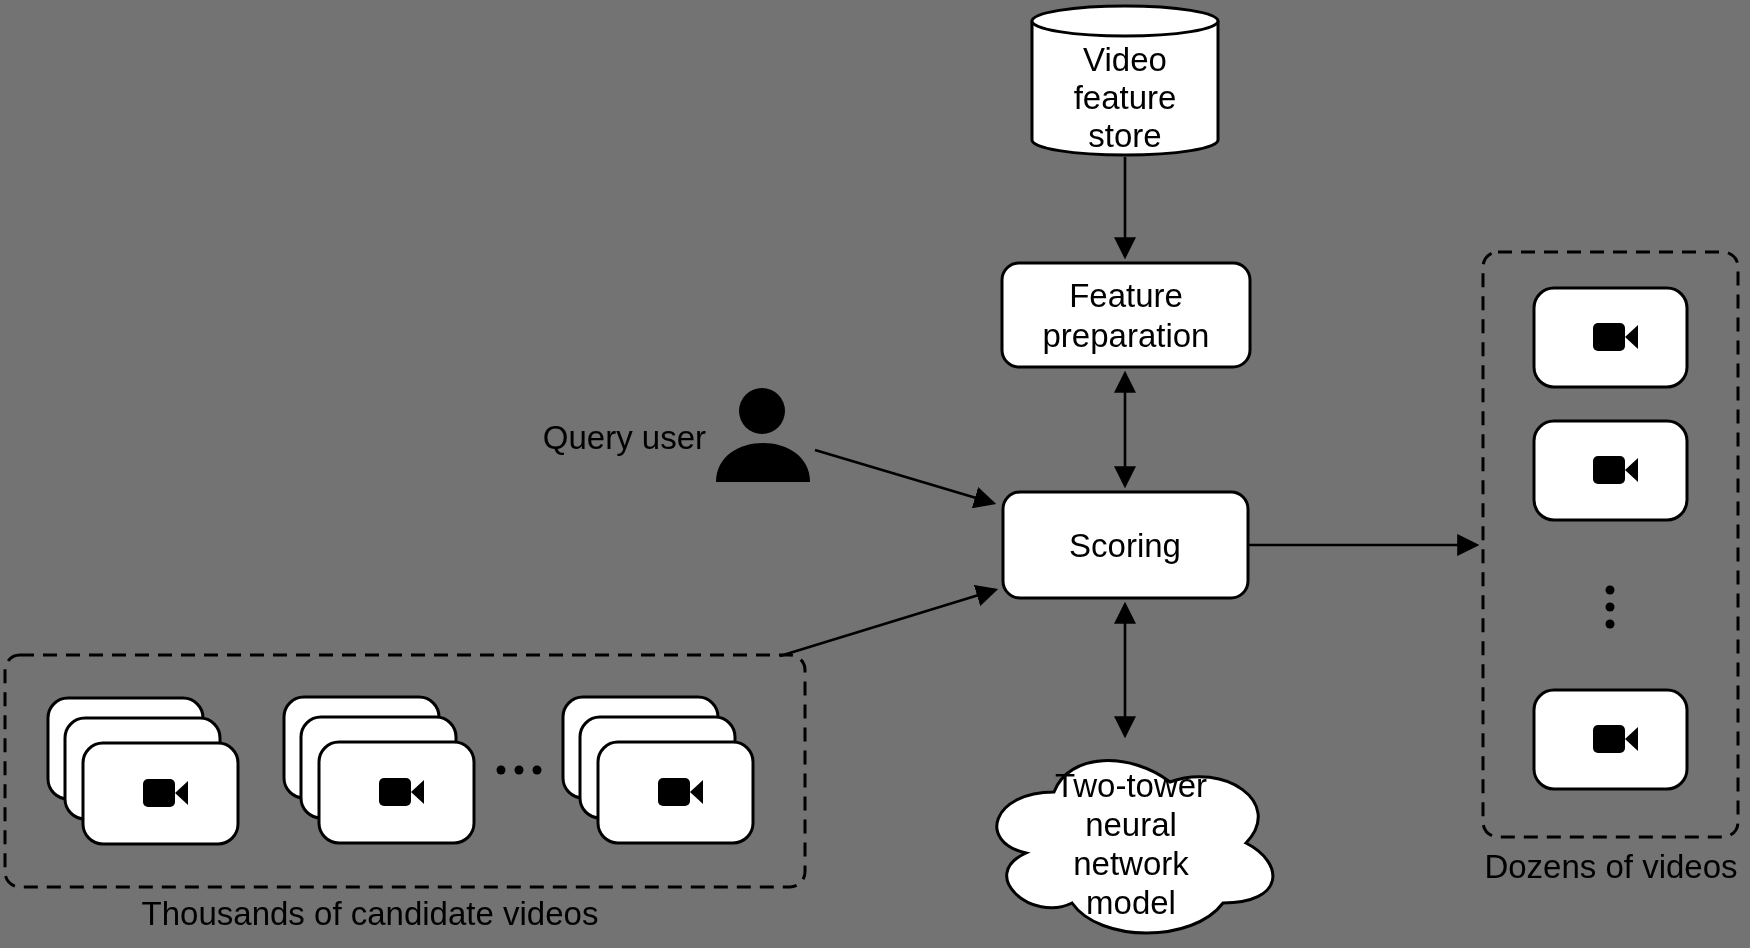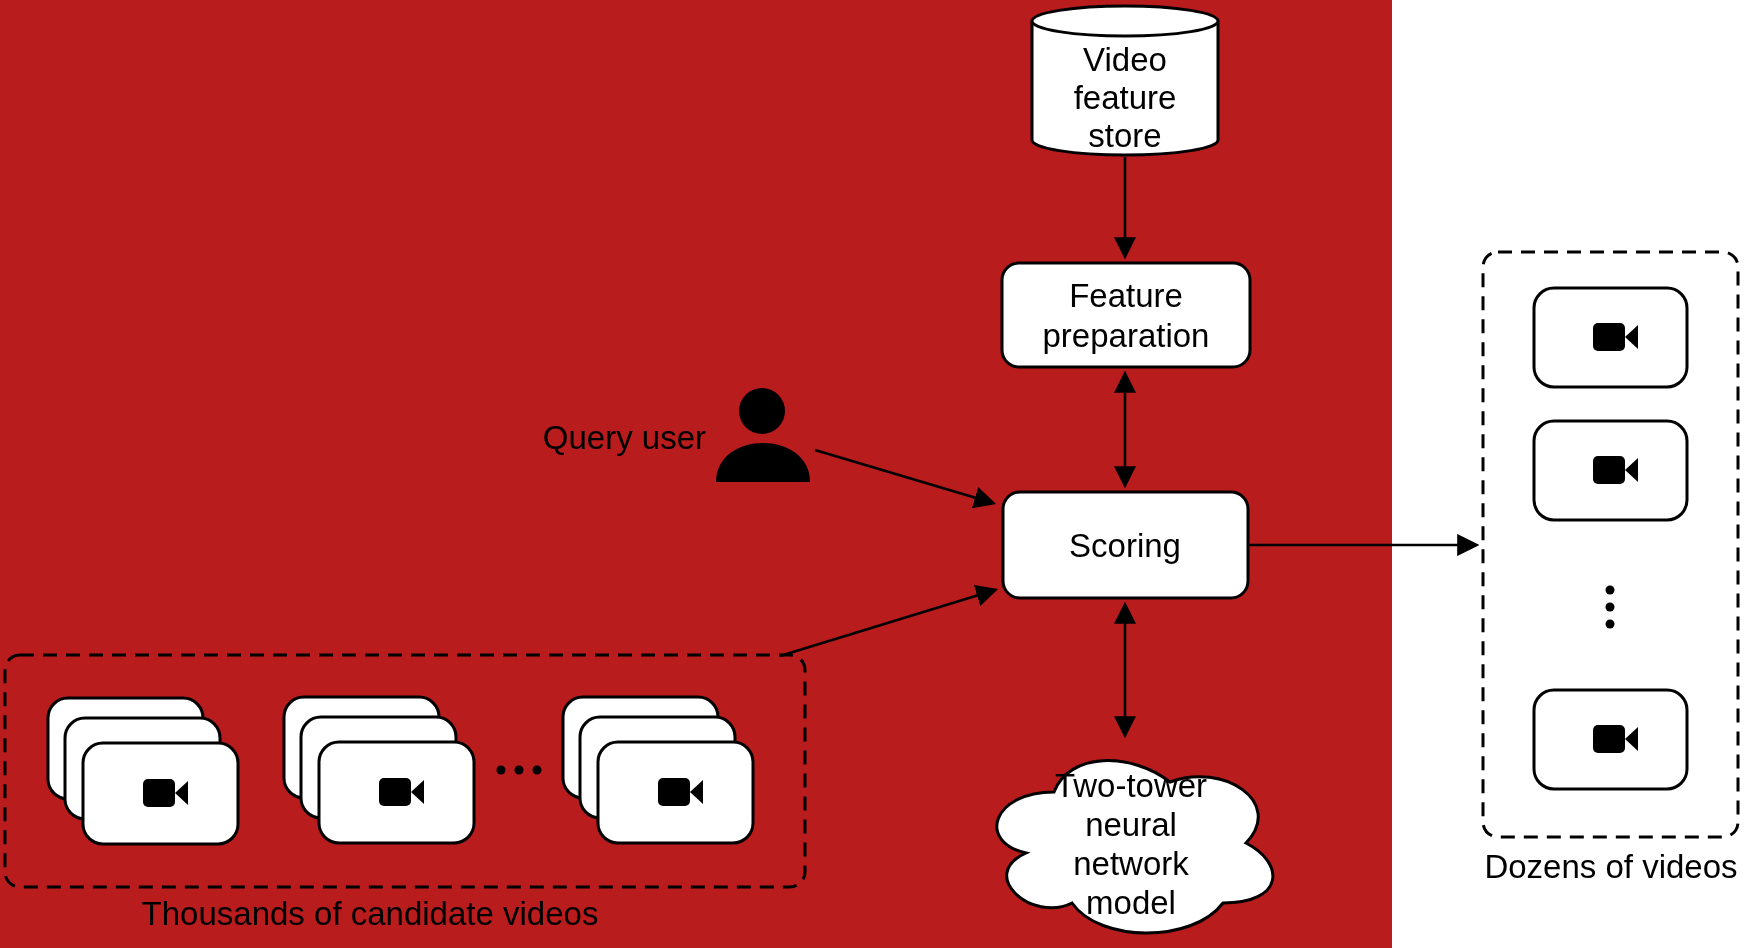--- a/index.html
+++ b/index.html
@@ -1,20 +1,20 @@
 <!DOCTYPE html>
 <html><head>
 <meta charset="utf-8">
 <style>
   html, body { margin: 0; padding: 0; background: #ffffff; }
   .canvas {
     position: relative;
-    width: 1392px;
+    width: 1750px;
     height: 948px;
-    background: #b91c1c;
+    background: #737373;
     font-family: "Liberation Sans", sans-serif;
   }
   svg { display: block; }
   .shape  { fill: #ffffff; stroke: #000000; stroke-width: 3; }
   .solid  { fill: #000000; stroke: none; }
   .edge   { fill: none; stroke: #000000; stroke-width: 2.6; }
   .dashed { fill: none; stroke: #000000; stroke-width: 3; stroke-dasharray: 14 9; }
   .lbl {
     fill: #000000;
     font-family: "Liberation Sans", sans-serif;

